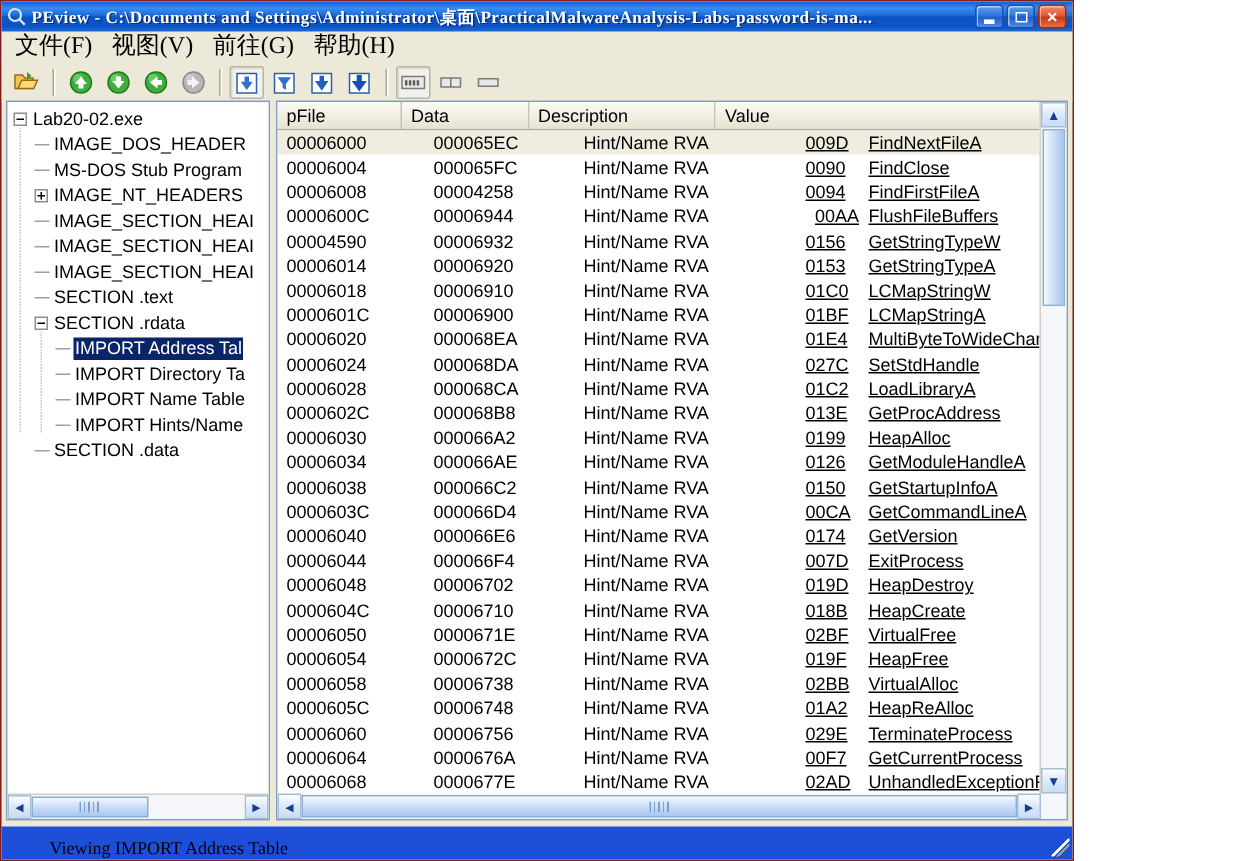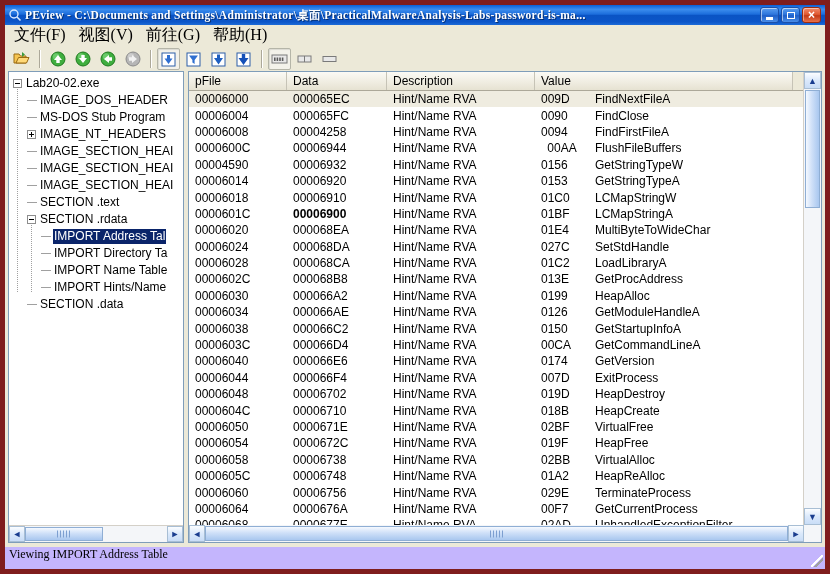--- a/index.html
+++ b/index.html
@@ -10,25 +10,25 @@
   body {
     width: 830px;
     height: 574px;
     overflow: hidden;
     font-family: "Liberation Sans", sans-serif;
     -webkit-font-smoothing: none;
   }
 
   #app {
     position: relative;
-    width: 830px;
+    width: 716px;
     height: 574px;
     box-sizing: border-box;
     background: #ece9d8;
-    border: 5px solid #7f1d1d;
+    border: 1px solid #7f1d1d;
     overflow: hidden;
   }
 
   
   .titlebar {
     position: relative;
     height: 20px;
     background: linear-gradient(to bottom,
         #0b5fd4 0%, #1b6fe0 8%, #3b8ced 22%,
         #1c6ddc 46%, #0a53c4 52%, #0b55c8 84%, #1c6bd8 100%);
@@ -295,21 +295,21 @@
     height: 16.4px;
     display: flex;
     font-family: "Liberation Sans", sans-serif;
     font-size: 12px;
     color: #000;
     align-items: center;
     white-space: nowrap;
   }
   .lv-row.hl { background: #efece0; }
   .lv-cell { padding-left: 6px; box-sizing: border-box; overflow: hidden; }
-  .lv-cell.c-val { display: flex; gap: 12px; }
+  .lv-cell.c-val { display: flex; gap: 0; text-decoration: underline; }
   .val-hint { width: 42px; flex: 0 0 42px; }
 
   .lv-vscroll {
     position: absolute;
     right: 0; top: 0; bottom: 0;
     width: 17px;
     background: #f4f6f9;
     border-left: 1px solid #d4d0c8;
   }
   .lv-vscroll .sb-arrow { width: 17px; height: 17px; flex: none; }
@@ -319,23 +319,24 @@
     height: 17px;
     background: #f1f1f1;
     display: flex;
   }
 
   
   .statusbar {
     position: absolute;
     left: 0; right: 0; bottom: 0;
     height: 22px;
-    background: #c4b5fd;
-    display: flex;
-    align-items: flex-start;
+    background: #1d4ed8;
+    display: flex;
+    align-items: flex-end;
+    padding-left: 28px;
   }
   .status-text {
     font-family: "Liberation Serif", serif;
     font-size: 12px;
     color: #000;
     padding-left: 4px;
     white-space: nowrap;
   }
   .grip {
     position: absolute;
@@ -616,21 +617,21 @@
             <div class="lv-cell c-pfile" style="width: 98px; flex: 0 0 98px;">00006018</div>
             <div class="lv-cell c-data" style="width: 100px; flex: 0 0 100px;">00006910</div>
             <div class="lv-cell c-desc" style="width: 148px; flex: 0 0 148px;">Hint/Name RVA</div>
             <div class="lv-cell c-val" style="width: 258px; flex: 0 0 258px;">
               <span class="val-hint">01C0</span>
               <span>LCMapStringW</span>
             </div>
           </div>
           <div class="lv-row">
             <div class="lv-cell c-pfile" style="width: 98px; flex: 0 0 98px;">0000601C</div>
-            <div class="lv-cell c-data" style="width: 100px; flex: 0 0 100px; font-weight: bold;">00006900</div>
+            <div class="lv-cell c-data" style="width: 100px; flex: 0 0 100px;">00006900</div>
             <div class="lv-cell c-desc" style="width: 148px; flex: 0 0 148px;">Hint/Name RVA</div>
             <div class="lv-cell c-val" style="width: 258px; flex: 0 0 258px;">
               <span class="val-hint">01BF</span>
               <span>LCMapStringA</span>
             </div>
           </div>
           <div class="lv-row">
             <div class="lv-cell c-pfile" style="width: 98px; flex: 0 0 98px;">00006020</div>
             <div class="lv-cell c-data" style="width: 100px; flex: 0 0 100px;">000068EA</div>
             <div class="lv-cell c-desc" style="width: 148px; flex: 0 0 148px;">Hint/Name RVA</div>

